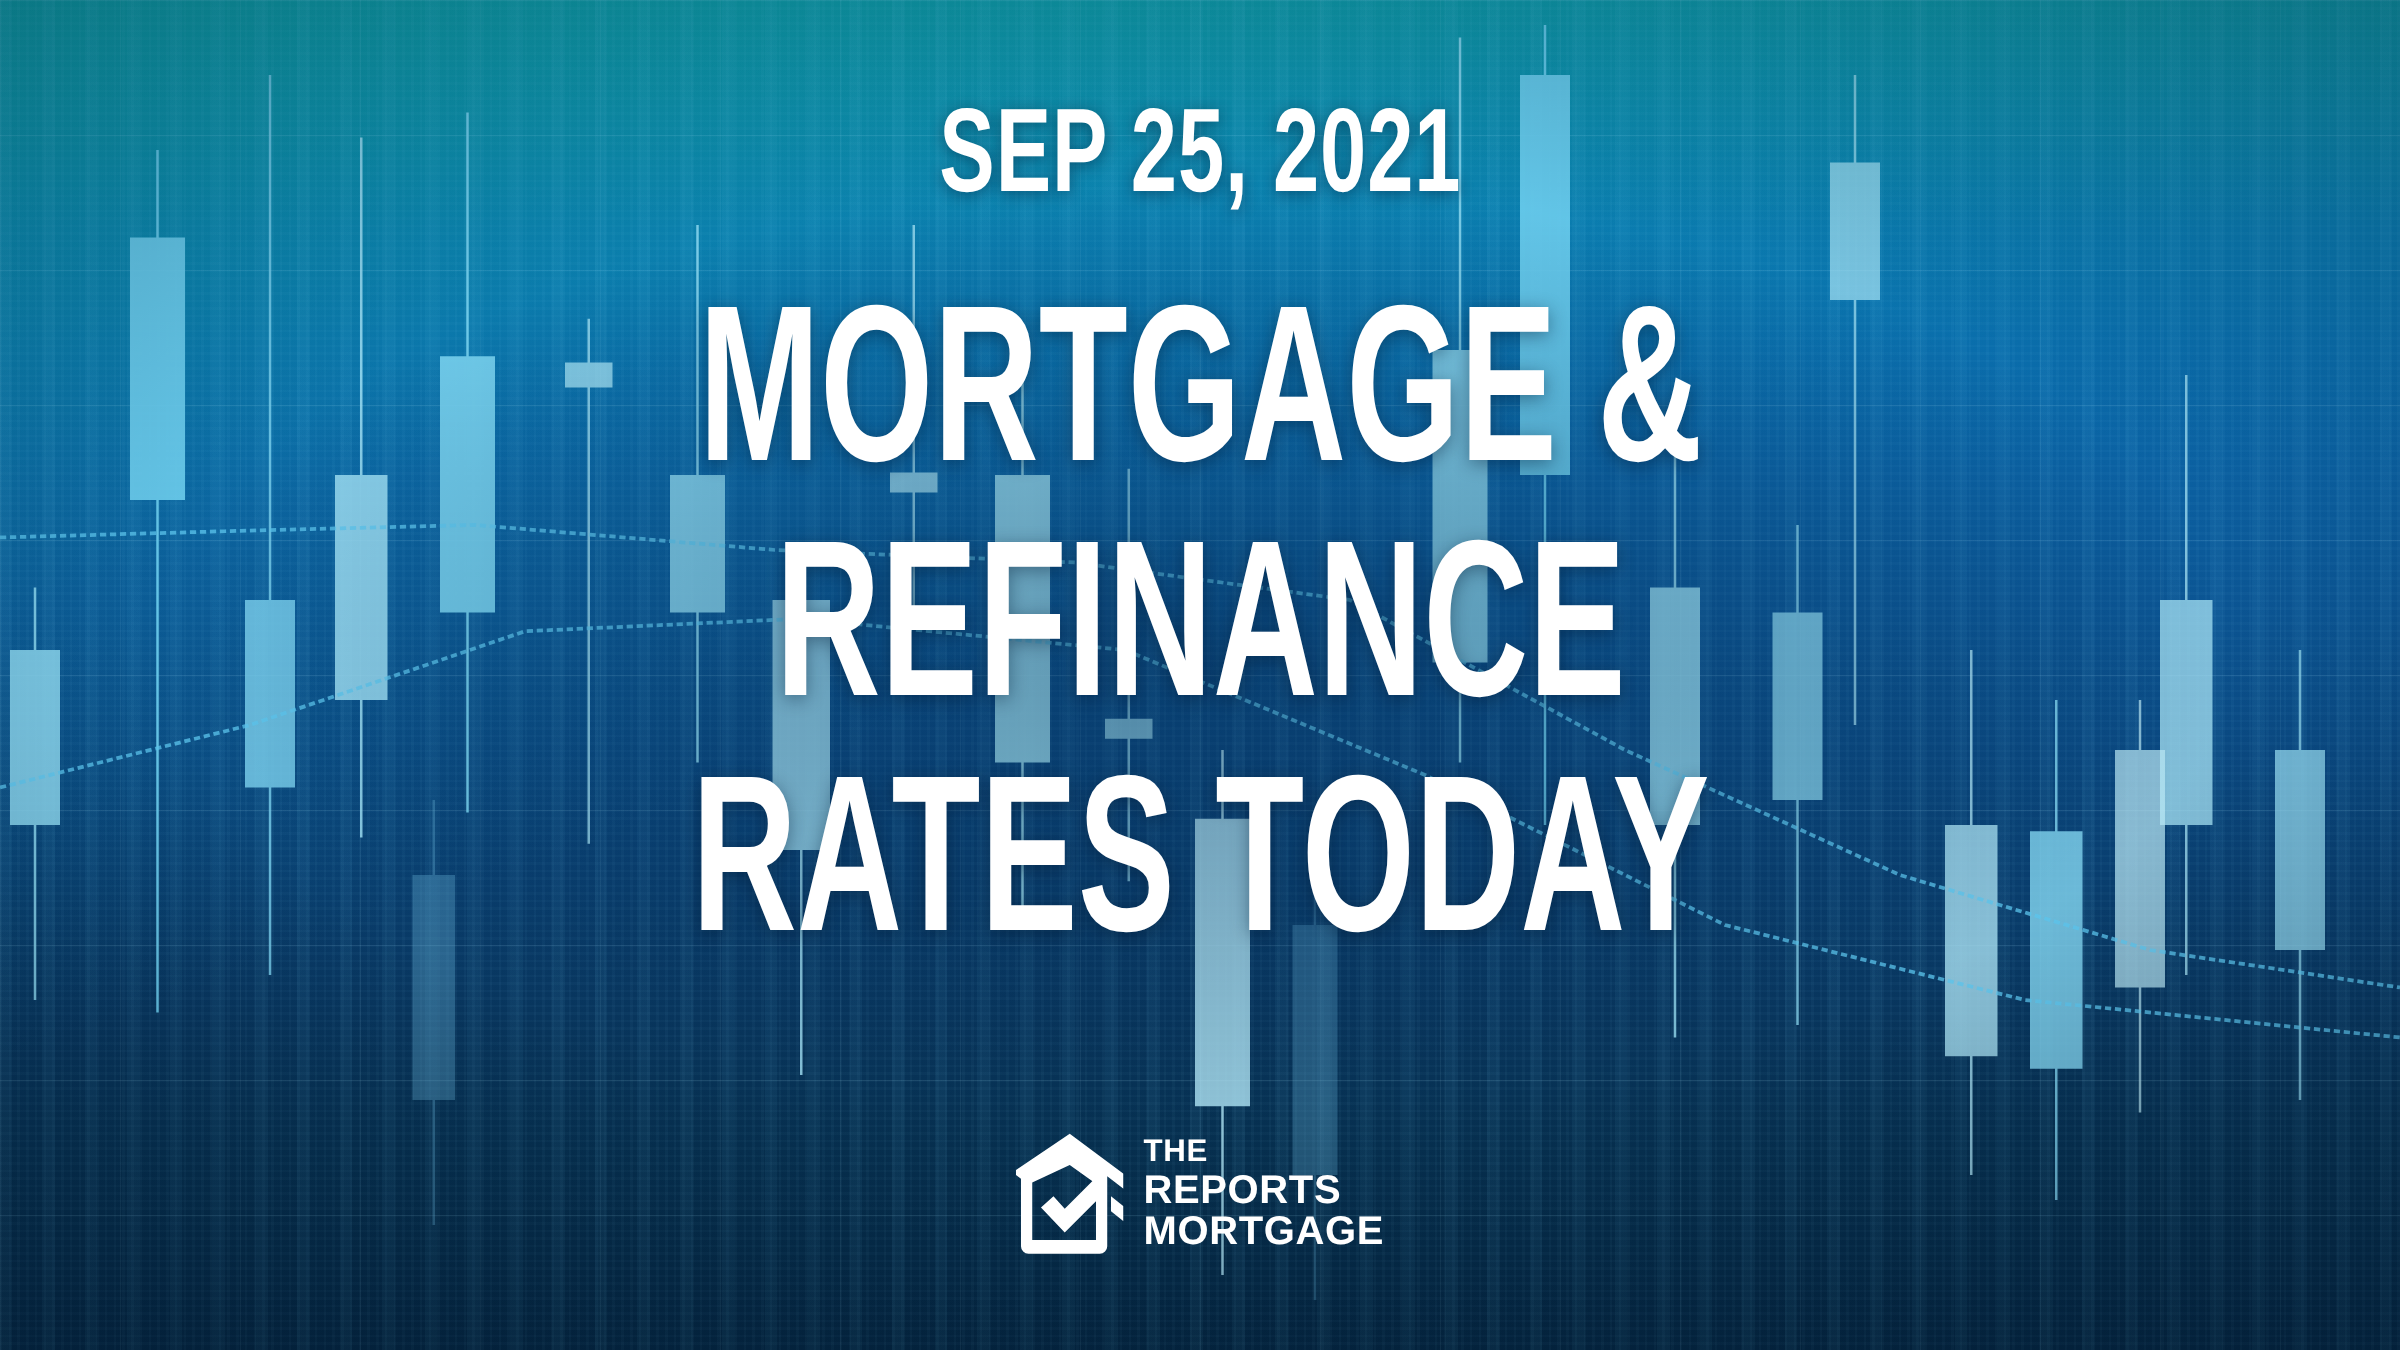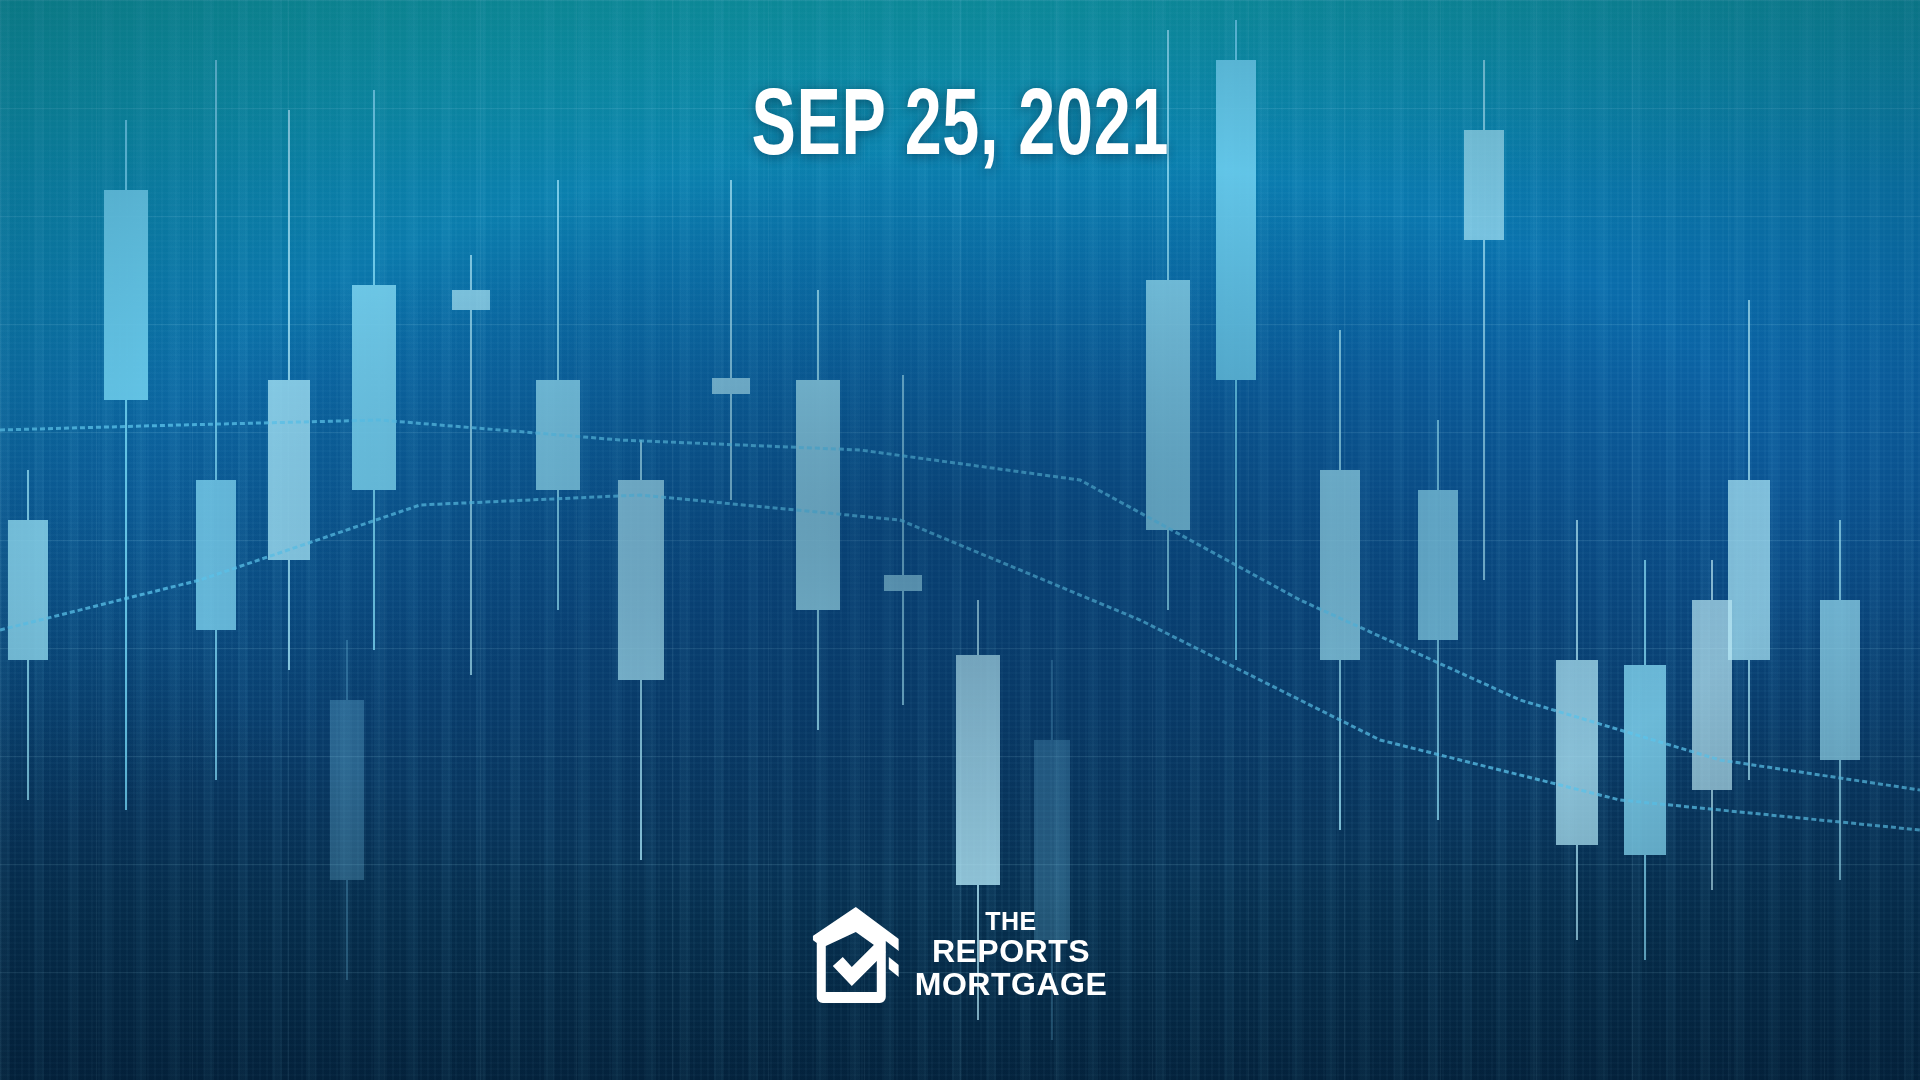--- a/index.html
+++ b/index.html
@@ -101,21 +101,20 @@
     align-items:center;
     gap:16px;
   }
   .logo-mark{width:86px;height:100px;display:block;flex:0 0 auto;}
   .logo-words{
     display:flex;flex-direction:column;
     color:#ffffff;
     font-weight:700;
     letter-spacing:.5px;
     line-height:1.03;
-    text-align:center;
   }
   .logo-words .w1{font-size:25px;}
   .logo-words .w2{font-size:32px;}
   .logo-words .w3{font-size:32px;}
 </style>
 </head>
 <body>
 
 <div class="stage">
 
@@ -226,20 +225,25 @@
   <svg class="bg-layer" id="trends" width="1920" height="1080" viewBox="0 0 1920 1080" preserveAspectRatio="none">
       <polyline points="0,430 180,425 380,420 620,440 860,450 1080,480 1300,600 1520,700 1720,760 1920,790" fill="none" stroke="#5ec8f0" stroke-width="3" stroke-dasharray="5 3" opacity="0.75"></polyline>
       <polyline points="0,630 200,580 420,505 640,495 900,520 1140,620 1380,740 1620,800 1920,830" fill="none" stroke="#5ec8f0" stroke-width="3" stroke-dasharray="5 3" opacity="0.75"></polyline>
     </svg>
 
   <div class="bg-layer vignette"></div>
 
   <div class="content">
     <div class="date">SEP 25, 2021</div>
 
+    <div class="headline">
+      <span class="ln">MORTGAGE &amp;</span>
+      <span class="ln">REFINANCE</span>
+      <span class="ln">RATES TODAY</span>
+    </div>
   </div>
 
   <div class="logo">
     <svg class="logo-mark" viewBox="0 0 86 100">
 
       <path fill="#ffffff" d="
         M43 2 L86 34 L86 46 L73 36 L73 92 A6 6 0 0 1 67 98 L10 98 A6 6 0 0 1 4 92 L4 38
         L0 35 L0 31 Z
         M13 41 L13 87 L64 87 L64 42 L43 27 Z"></path>
 

